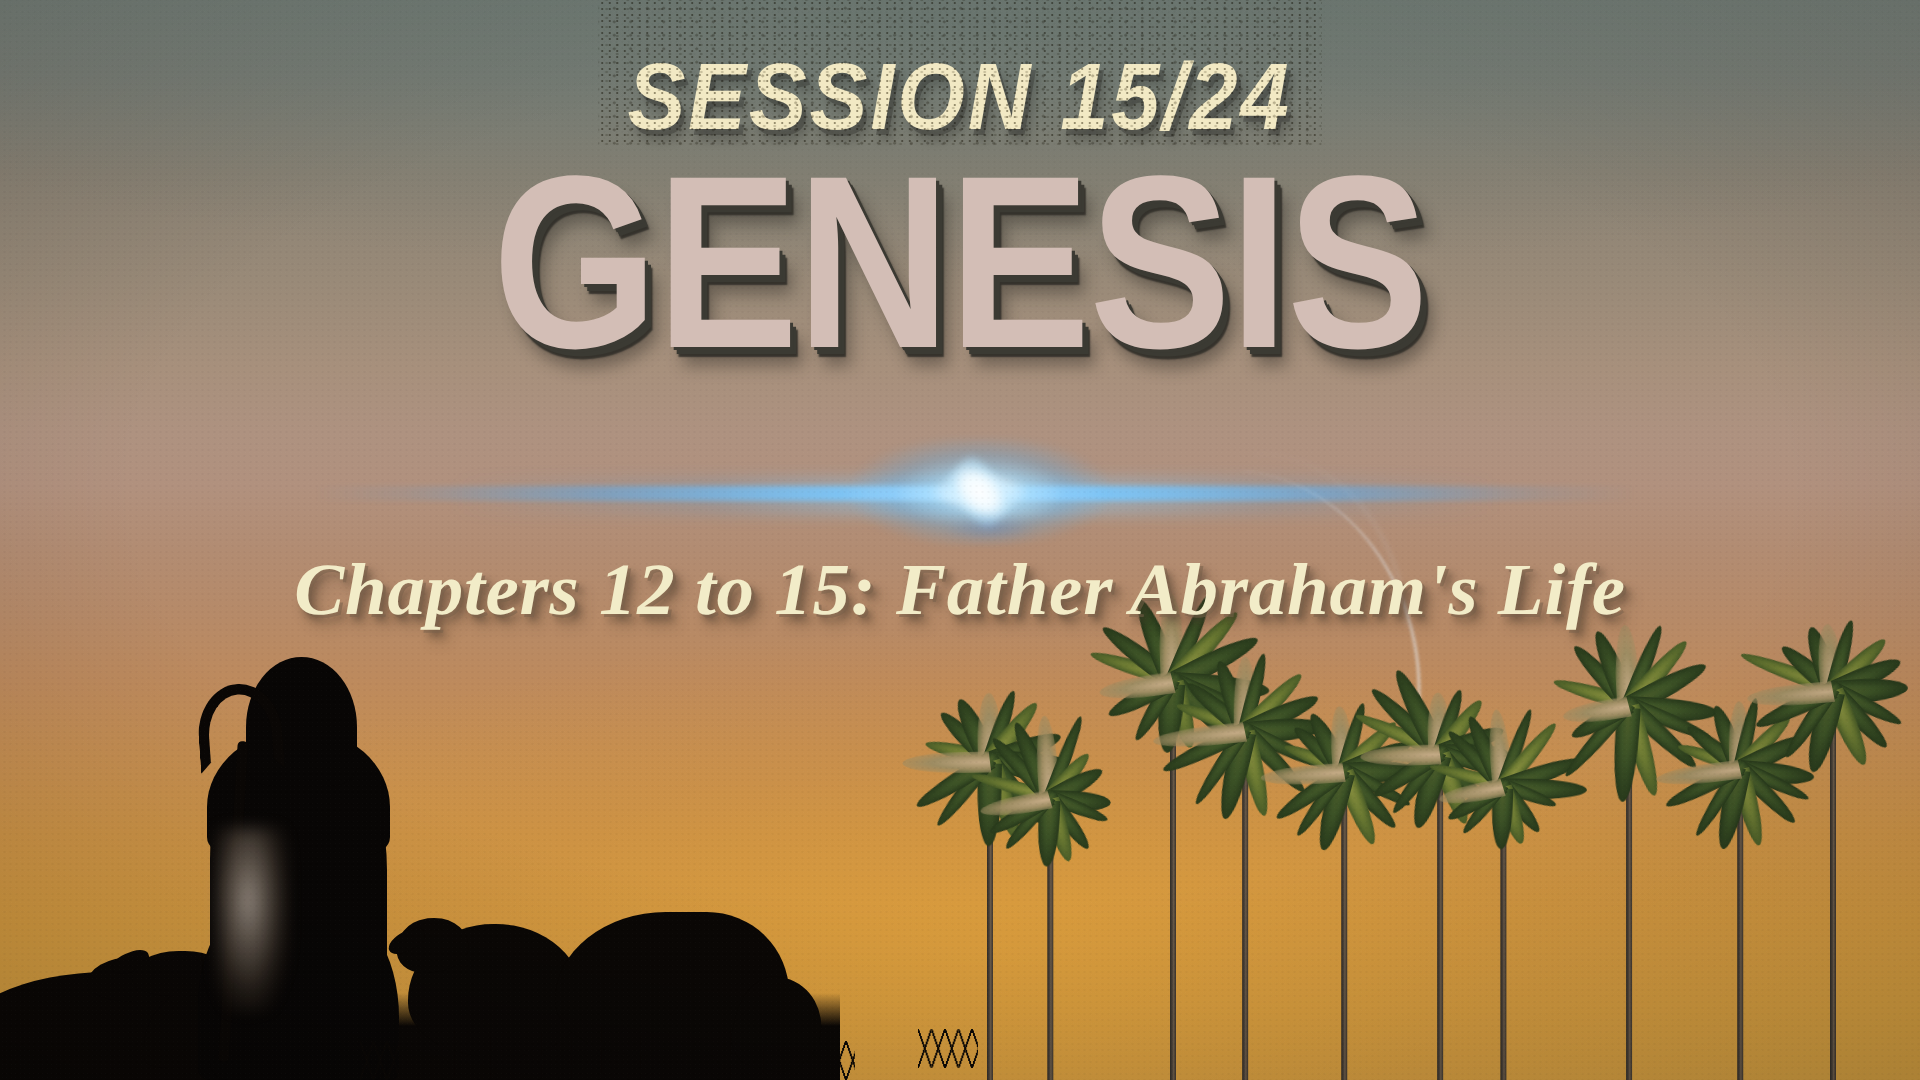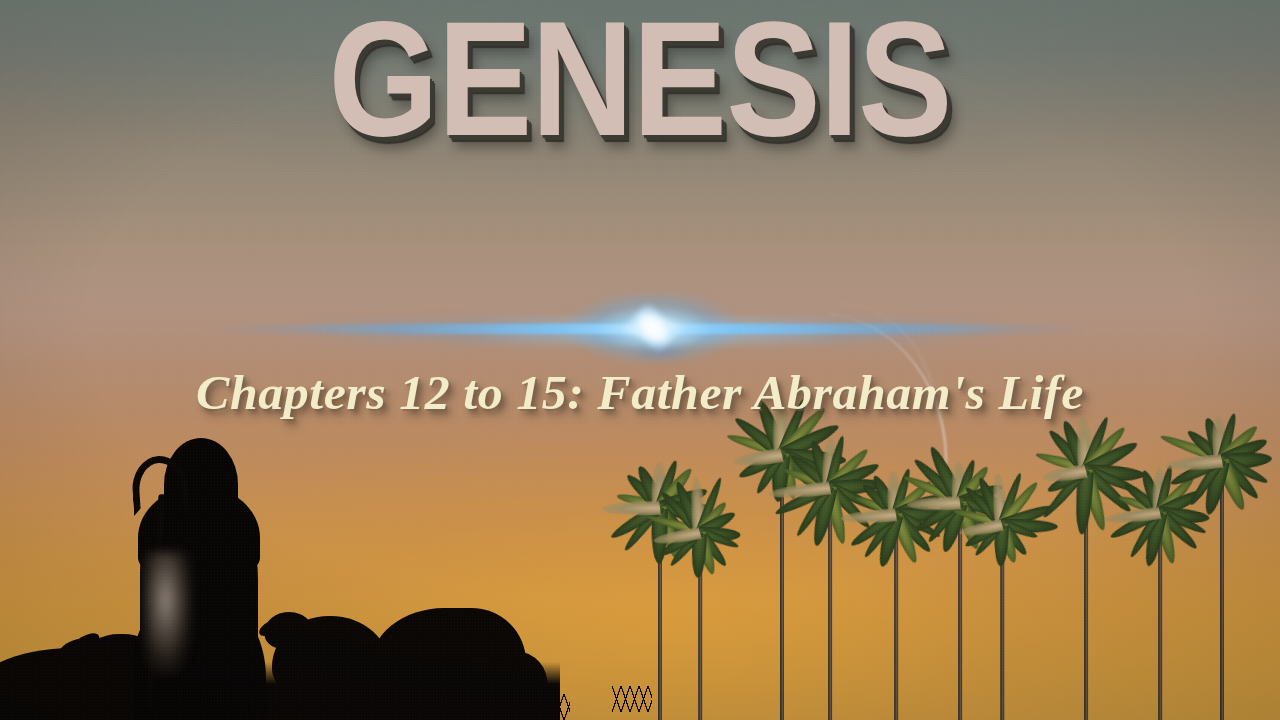--- a/index.html
+++ b/index.html
@@ -676,18 +676,22 @@
     </div>
 
     <div class="grass" style="left:240px; width:330px;"></div>
     <div class="grass" style="left:612px; width:40px; height:34px;"></div>
   </div>
 
   <div class="grain"></div>
   <div class="sky-vign"></div>
 
   <div class="titles">
+    <div class="session-wrap">
+      <h2 class="session">SESSION 15/24</h2>
+      <div class="session-speckle"></div>
+    </div>
     <h1 class="genesis">GENESIS</h1>
   </div>
 
   <p class="subtitle">Chapters 12 to 15: Father Abraham's Life</p>
 
 </div>
 
 </body></html>

